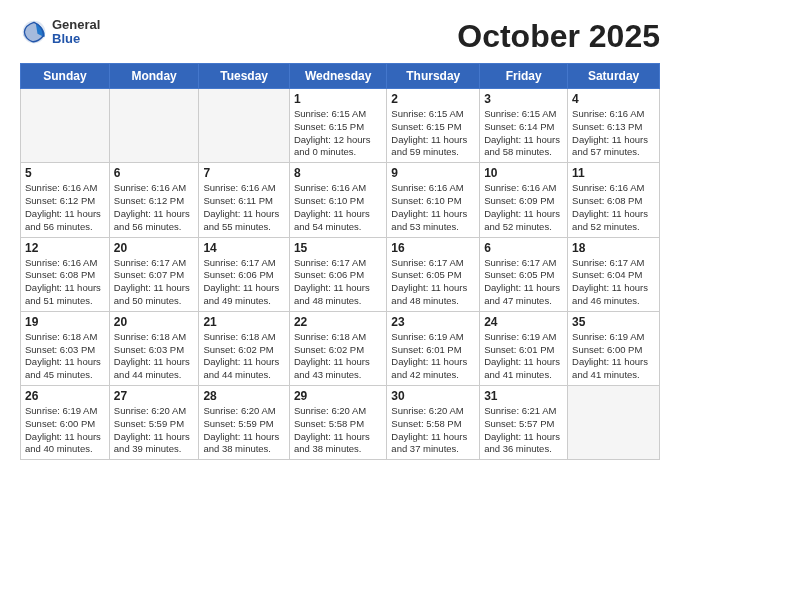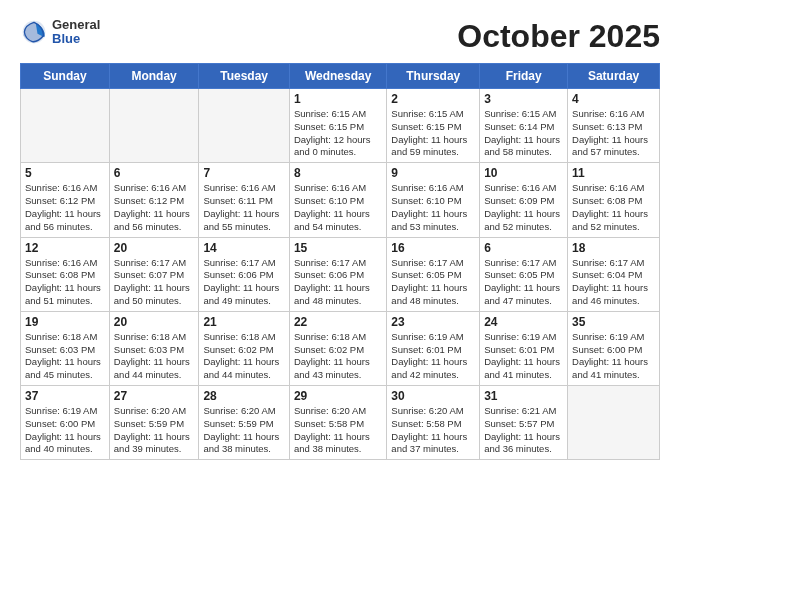--- a/index.html
+++ b/index.html
@@ -307,21 +307,21 @@
           <td>
             <div class="day-num">35</div>
             <div class="day-info">Sunrise: 6:19 AM
 Sunset: 6:00 PM
 Daylight: 11 hours
 and 41 minutes.</div>
           </td>
         </tr>
         <tr>
           <td>
-            <div class="day-num">37</div>
+            <div class="day-num">26</div>
             <div class="day-info">Sunrise: 6:19 AM
 Sunset: 6:00 PM
 Daylight: 11 hours
 and 40 minutes.</div>
           </td>
           <td>
             <div class="day-num">27</div>
             <div class="day-info">Sunrise: 6:20 AM
 Sunset: 5:59 PM
 Daylight: 11 hours

